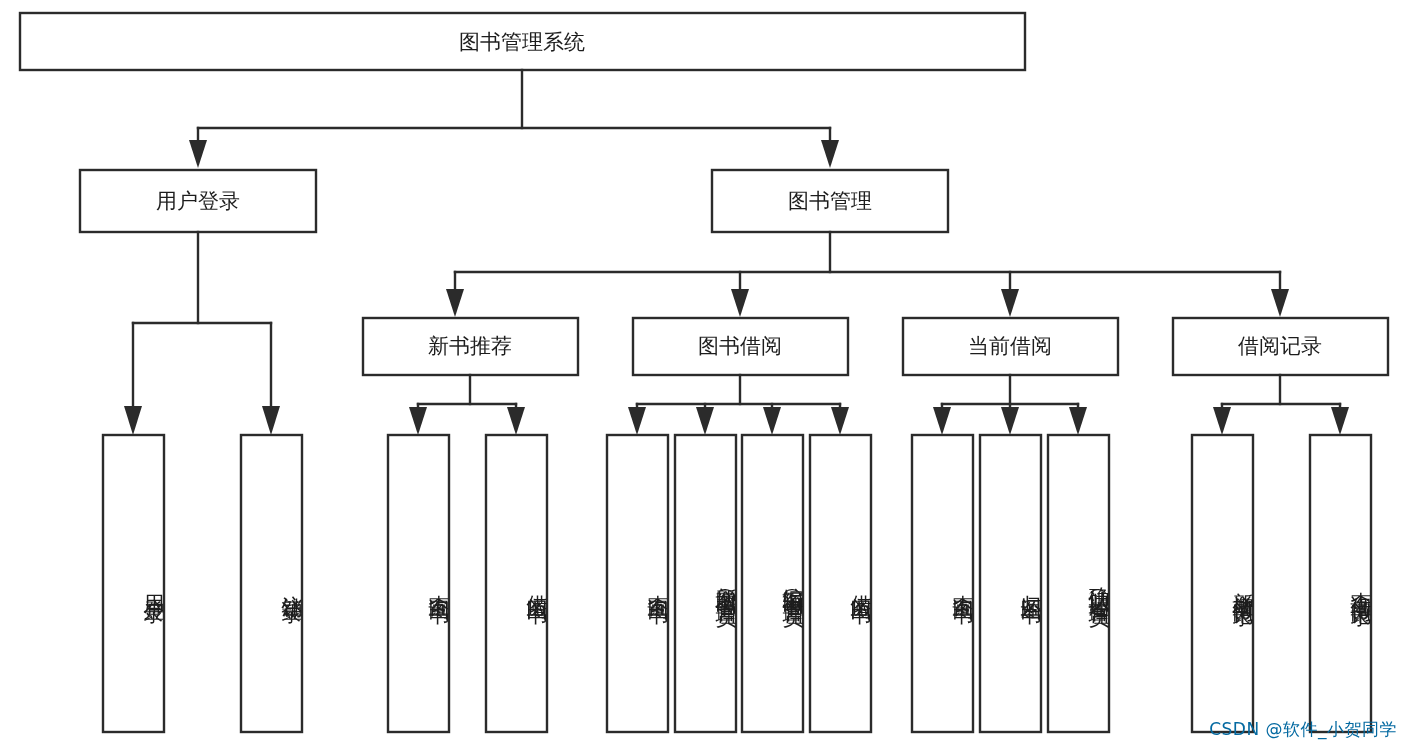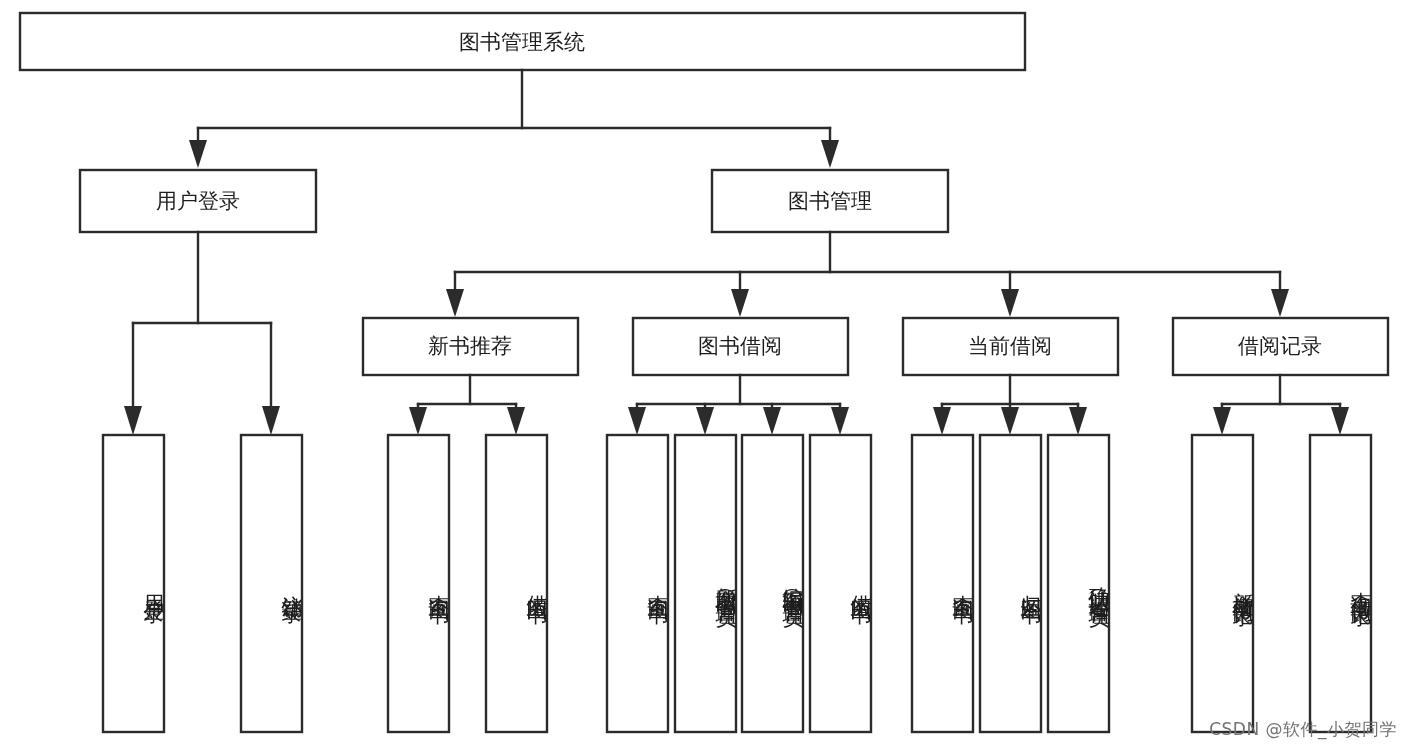--- a/index.html
+++ b/index.html
@@ -62,21 +62,21 @@
     white-space: nowrap;
     pointer-events: none;
     user-select: none;
   }
   .watermark {
     position: absolute;
     right: 8px;
     bottom: 6px;
     font-family: "DejaVu Sans", "Liberation Sans", sans-serif;
     font-size: 17px;
-    color: #737373;
+    color: #0369a1;
     letter-spacing: 0.5px;
     user-select: none;
   }
 </style>
 </head>
 <body>
 
 <div id="diagram-root">
 
   <svg id="flow" viewBox="0 0 1405 747">

